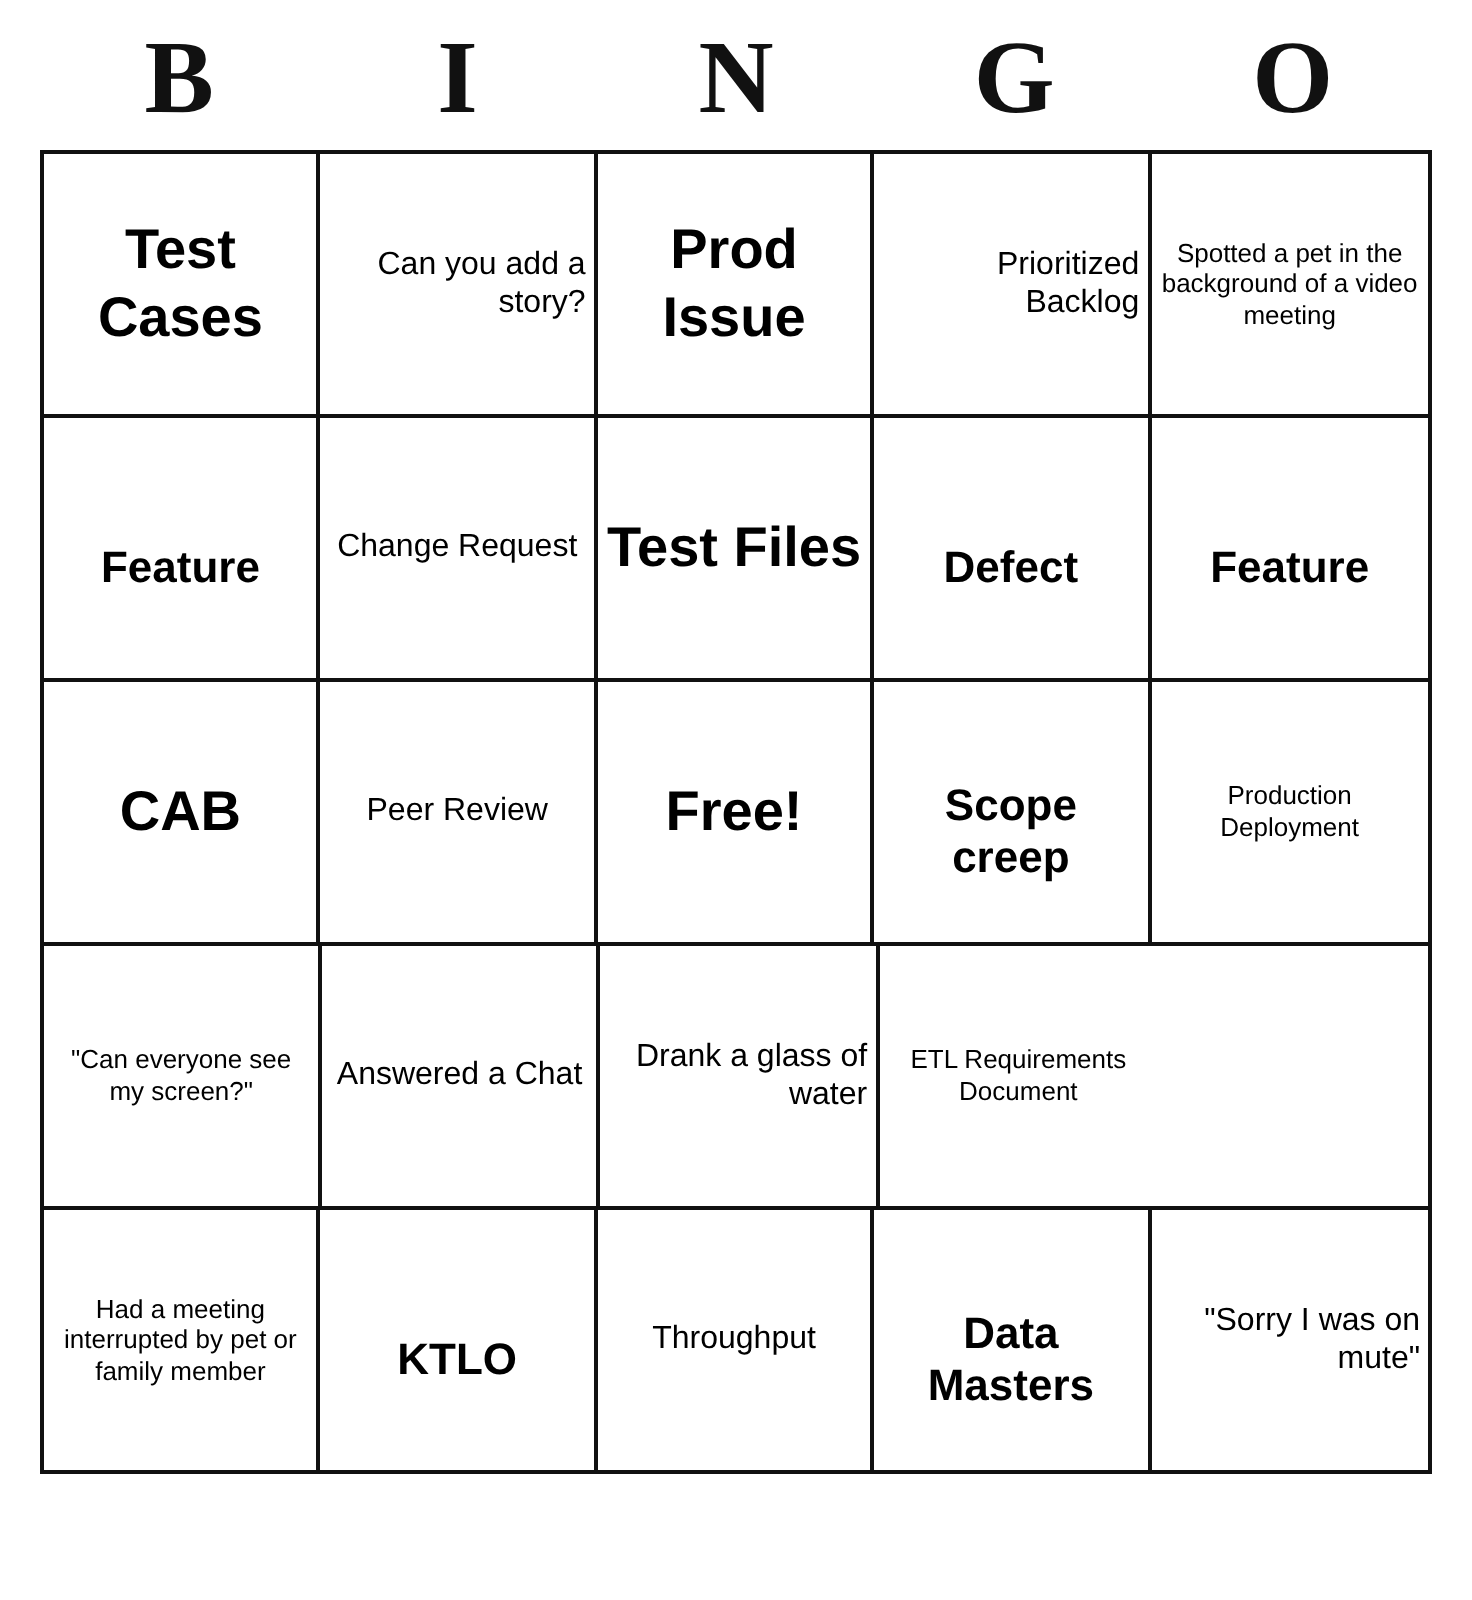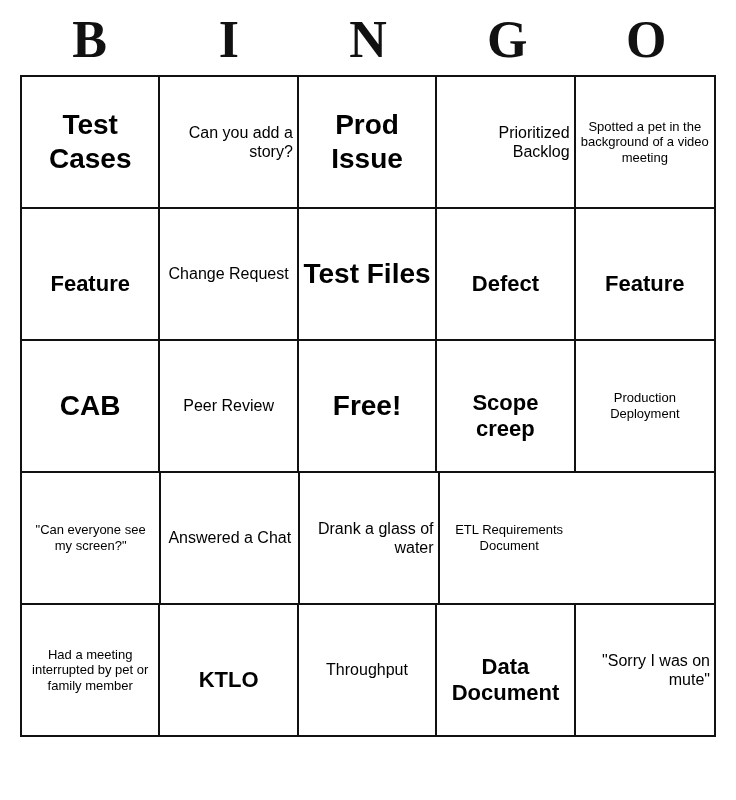--- a/index.html
+++ b/index.html
@@ -173,19 +173,19 @@
       <div class="bingo-cell">
         <span class="cell-text text-sm">Had a meeting interrupted by pet or family member</span>
       </div>
       <div class="bingo-cell">
         <span class="cell-text text-lg">KTLO</span>
       </div>
       <div class="bingo-cell">
         <span class="cell-text text-md">Throughput</span>
       </div>
       <div class="bingo-cell">
-        <span class="cell-text text-lg">Data Document</span>
+        <span class="cell-text text-lg">Data Masters</span>
       </div>
       <div class="bingo-cell">
         <span class="cell-text text-md">"Sorry I was on mute"</span>
       </div>
     </div>
   </div>
 
 </body></html>

